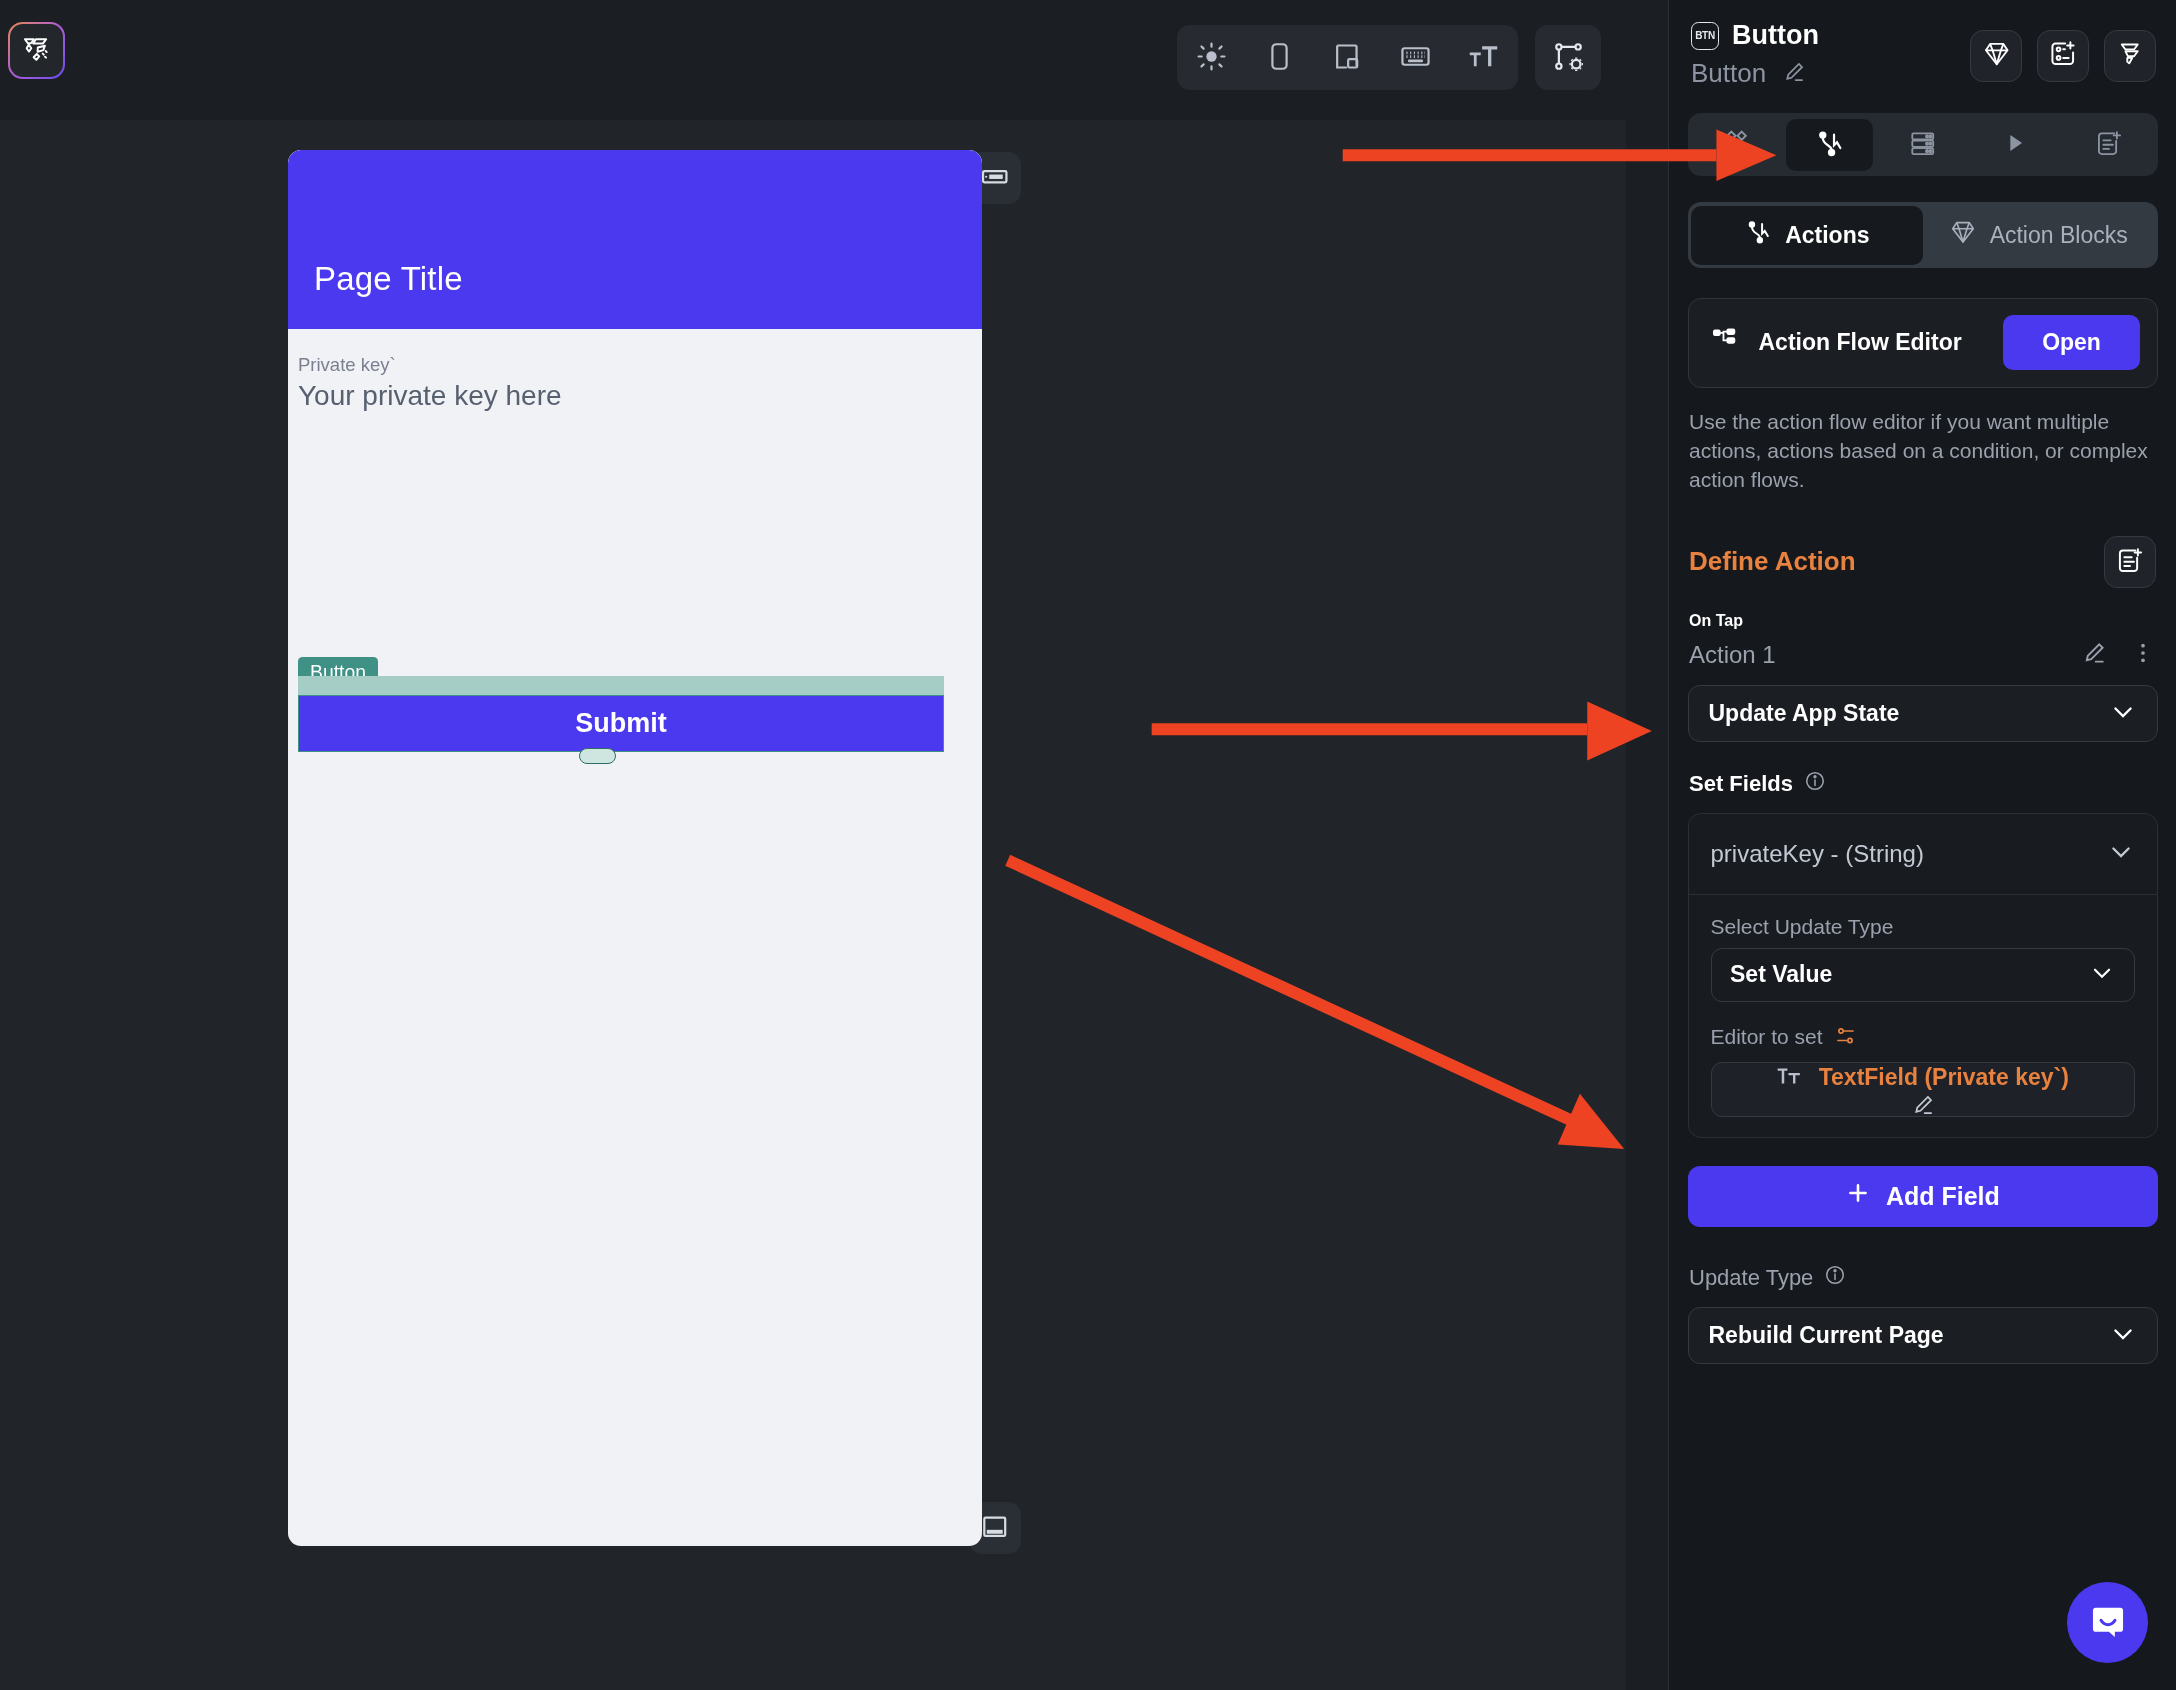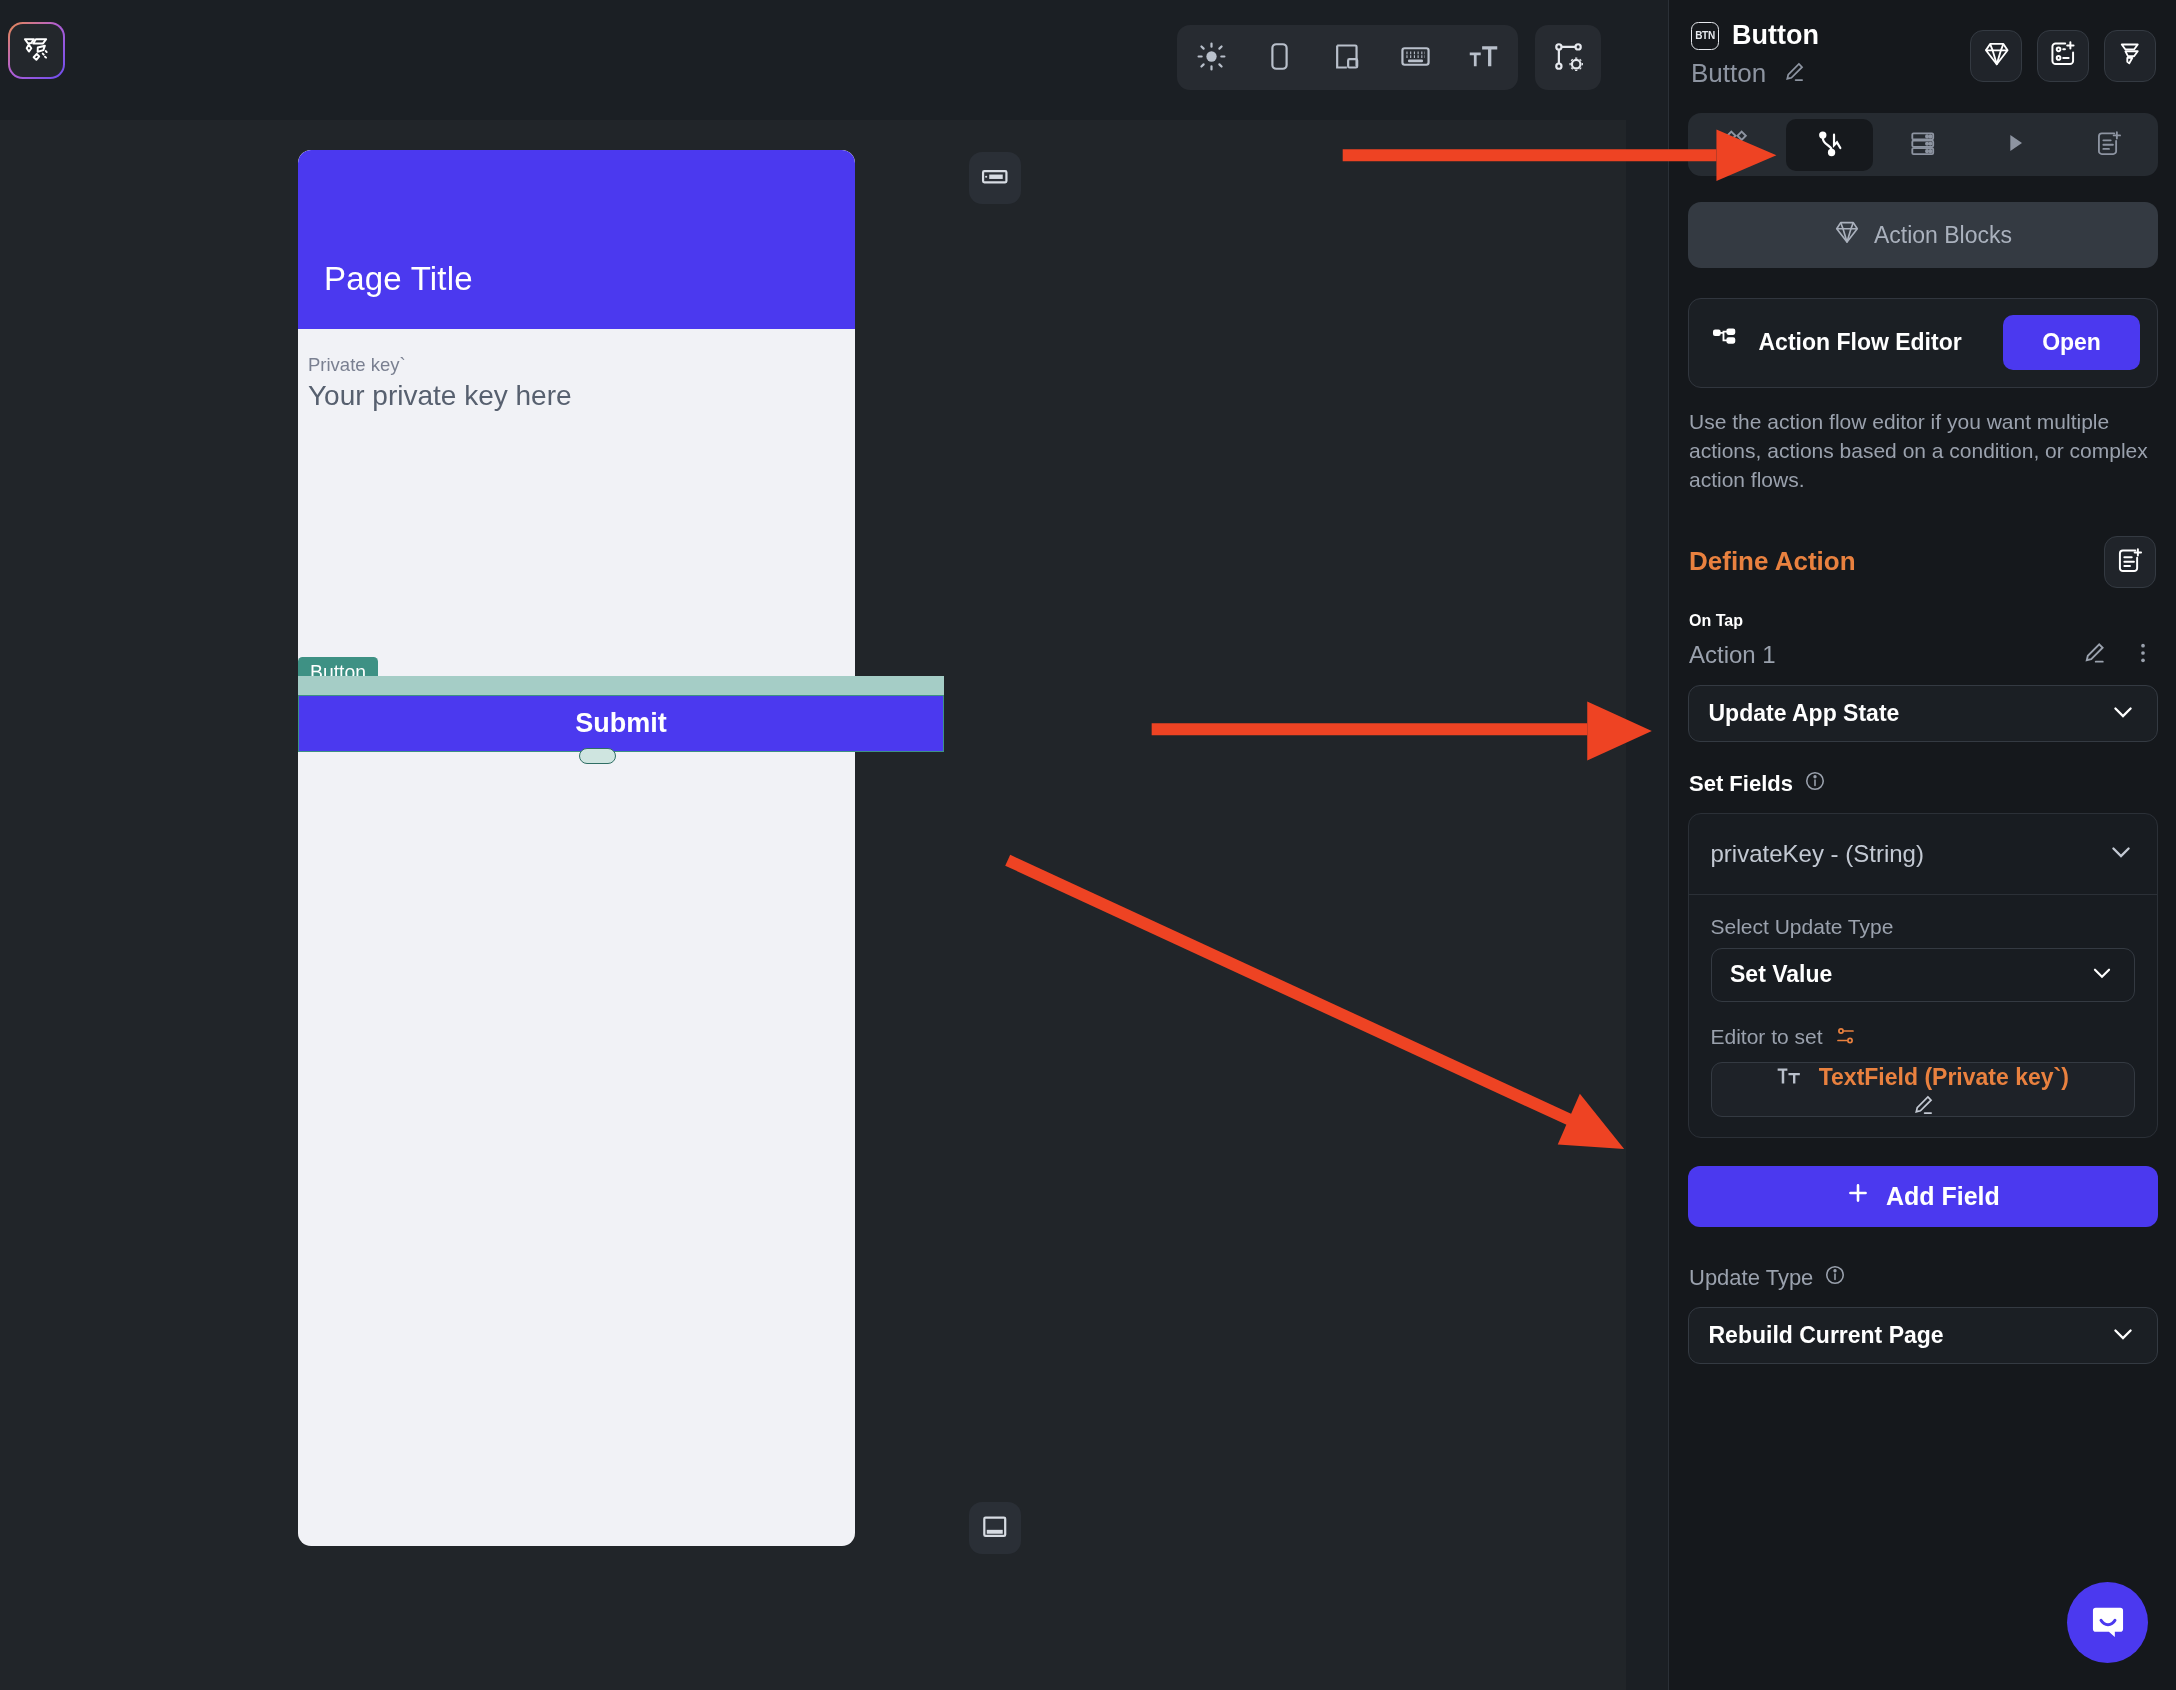--- a/index.html
+++ b/index.html
@@ -48,22 +48,22 @@
   .float-btn {
     position: absolute; width: 52px; height: 52px; border-radius: 13px;
     background: #2a2f36; display: flex; align-items: center; justify-content: center;
     cursor: pointer;
   }
   #float-appbar-btn { left: 969px; top: 152px; }
   #float-bottombar-btn { left: 969px; top: 1502px; }
 
   
   .phone {
-    position: absolute; left: 298px; top: 150px;
-    width: 557px; height: 1396px;
+    position: absolute; left: 288px; top: 150px;
+    width: 694px; height: 1396px;
     background: #f1f2f6;
     border-radius: 13px;
     overflow: hidden;
   }
   .phone-appbar {
     height: 179px; background: #4b39ef;
     display: flex; align-items: flex-end;
     padding: 0 26px 31px 26px;
     border-radius: 13px 13px 0 0;
   }
@@ -454,20 +454,31 @@
           <svg width="29.5" height="29.5" viewBox="0 0 24 24" fill="none" stroke="#8d94a1" stroke-width="1.5" stroke-linecap="round">
             <path d="M16.5 3.6H6.4A2.4 2.4 0 0 0 4 6v12a2.4 2.4 0 0 0 2.4 2.4h9.2A2.4 2.4 0 0 0 18 18V9.6"></path>
             <path d="M7.6 9.2h6M7.6 12.8h7.8M7.6 16.2h4.6"></path>
             <path d="M18.6 2.6v5.2M16 5.2h5.2"></path>
           </svg>
         </span>
       </div>
     </div>
 
     <div class="tabs">
+      <div class="tab active">
+        <span>
+          <svg width="28" height="28" viewBox="0 0 24 24" fill="none" stroke="#fff" stroke-width="1.7" stroke-linecap="round">
+            <circle cx="6.8" cy="5.5" r="1.9" fill="#fff"></circle>
+            <circle cx="13.6" cy="19" r="1.9" fill="#fff"></circle>
+            <path d="M6.8 7.4c0 6 6.8 5.6 6.8 9.6"></path>
+            <path d="M15.5 5.2v8.2l2.3-2.3 2.6 4.4"></path>
+          </svg>
+        </span>
+        <span>Actions</span>
+      </div>
       <div class="tab">
         <span>
           <svg width="28" height="28" viewBox="0 0 24 24" fill="none" stroke="#aab1bd" stroke-width="1.4" stroke-linejoin="round">
             <path d="M3.2 9.2h17.6L12 20.5z"></path>
               <path d="M3.2 9.2 6.6 4h10.8l3.4 5.2"></path>
             <path d="M6.6 4 8.6 9.2 12 20.5 15.4 9.2 17.4 4"></path>
           </svg>
         </span>
         <span>Action Blocks</span>
       </div>

